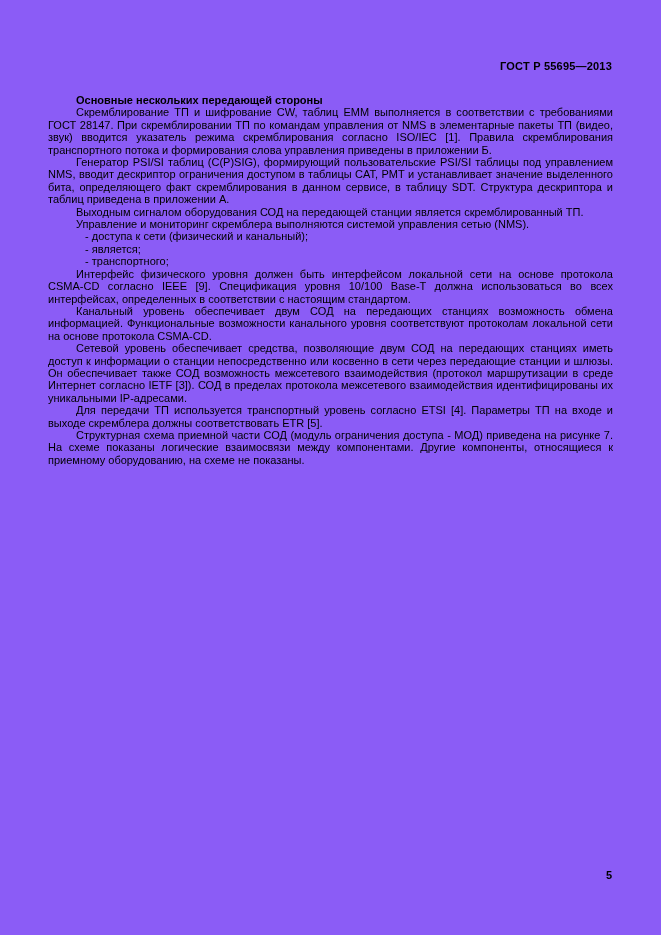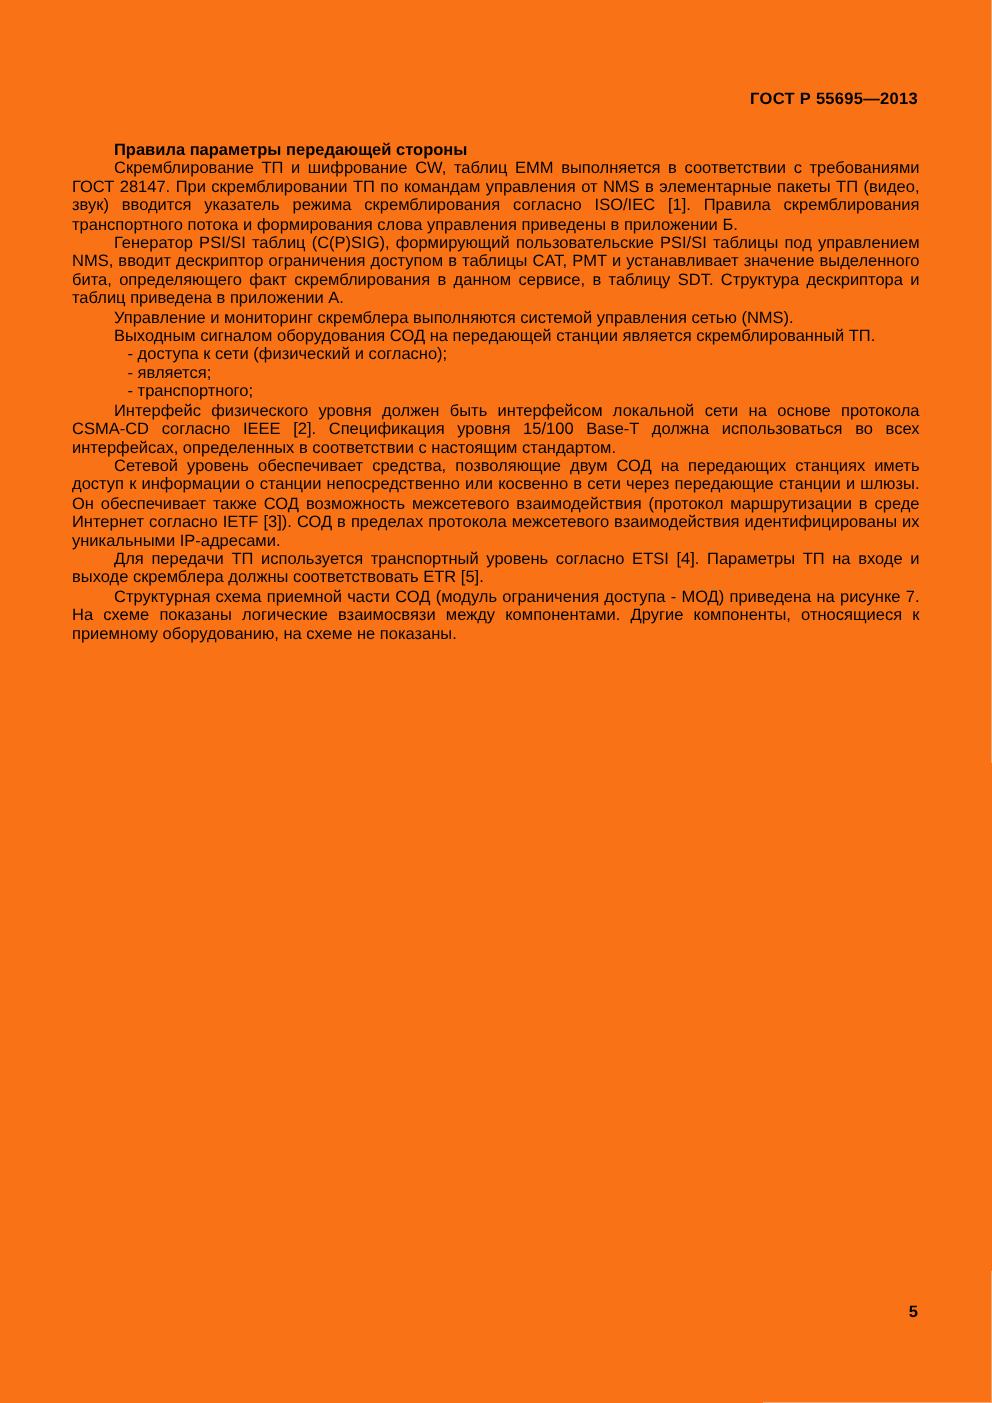--- a/index.html
+++ b/index.html
@@ -10,21 +10,21 @@
   }
   body {
     font-family: "Liberation Sans", sans-serif;
     color: #000000;
     position: relative;
     overflow: hidden;
   }
   .page {
     position: absolute;
     inset: 0;
-    background: #f97316;
+    background: #8b5cf6;
   }
   .doc-header {
     position: absolute;
     top: 60px;
     right: 49px;
     font-size: 11px;
     font-weight: bold;
     letter-spacing: 0.2px;
   }
   .content {
@@ -55,29 +55,30 @@
   }
 </style>
 </head>
 <body>
 
 <div class="page">
 
   <div class="doc-header">ГОСТ Р 55695—2013</div>
 
   <div class="content">
-    <div class="heading">Правила параметры передающей стороны</div>
+    <div class="heading">Основные нескольких передающей стороны</div>
     <div class="para">Скремблирование ТП и шифрование CW, таблиц EMM выполняется в соответствии с требованиями ГОСТ 28147. При скремблировании ТП по командам управления от NMS в элементарные пакеты ТП (видео, звук) вводится указатель режима скремблирования согласно ISO/IEC [1]. Правила скремблирования транспортного потока и формирования слова управления приведены в приложении Б.</div>
     <div class="para">Генератор PSI/SI таблиц (C(P)SIG), формирующий пользовательские PSI/SI таблицы под управлением NMS, вводит дескриптор ограничения доступом в таблицы CAT, PMT и устанавливает значение выделенного бита, определяющего факт скремблирования в данном сервисе, в таблицу SDT. Структура дескриптора и таблиц приведена в приложении А.</div>
+    <div class="para">Выходным сигналом оборудования СОД на передающей станции является скремблированный ТП.</div>
     <div class="para">Управление и мониторинг скремблера выполняются системой управления сетью (NMS).</div>
-    <div class="para">Выходным сигналом оборудования СОД на передающей станции является скремблированный ТП.</div>
-    <div class="list-item">- доступа к сети (физический и согласно);</div>
+    <div class="list-item">- доступа к сети (физический и канальный);</div>
     <div class="list-item">- является;</div>
     <div class="list-item">- транспортного;</div>
-    <div class="para">Интерфейс физического уровня должен быть интерфейсом локальной сети на основе протокола CSMA-CD согласно IEEE [2]. Спецификация уровня 15/100 Base-T должна использоваться во всех интерфейсах, определенных в соответствии с настоящим стандартом.</div>
+    <div class="para">Интерфейс физического уровня должен быть интерфейсом локальной сети на основе протокола CSMA-CD согласно IEEE [9]. Спецификация уровня 10/100 Base-T должна использоваться во всех интерфейсах, определенных в соответствии с настоящим стандартом.</div>
+    <div class="para">Канальный уровень обеспечивает двум СОД на передающих станциях возможность обмена информацией. Функциональные возможности канального уровня соответствуют протоколам локальной сети на основе протокола CSMA-CD.</div>
     <div class="para">Сетевой уровень обеспечивает средства, позволяющие двум СОД на передающих станциях иметь доступ к информации о станции непосредственно или косвенно в сети через передающие станции и шлюзы. Он обеспечивает также СОД возможность межсетевого взаимодействия (протокол маршрутизации в среде Интернет согласно IETF [3]). СОД в пределах протокола межсетевого взаимодействия идентифицированы их уникальными IP-адресами.</div>
     <div class="para">Для передачи ТП используется транспортный уровень согласно ETSI [4]. Параметры ТП на входе и выходе скремблера должны соответствовать ETR [5].</div>
     <div class="para">Структурная схема приемной части СОД (модуль ограничения доступа - МОД) приведена на рисунке 7. На схеме показаны логические взаимосвязи между компонентами. Другие компоненты, относящиеся к приемному оборудованию, на схеме не показаны.</div>
   </div>
 
   <div class="page-number">5</div>
 
 </div>
 
 </body></html>

